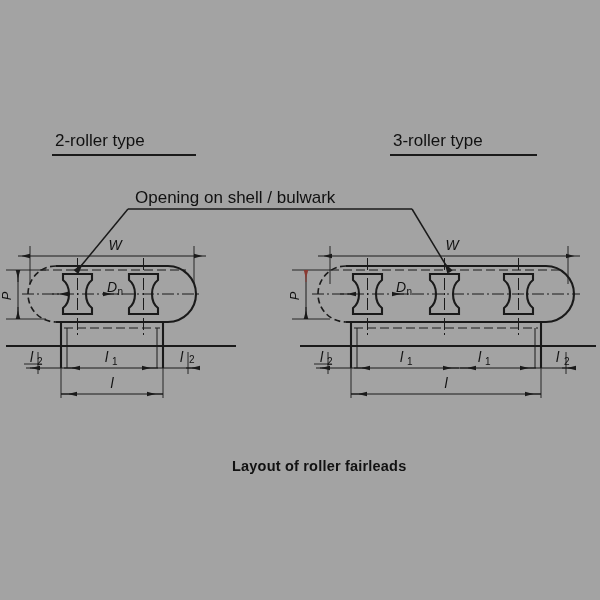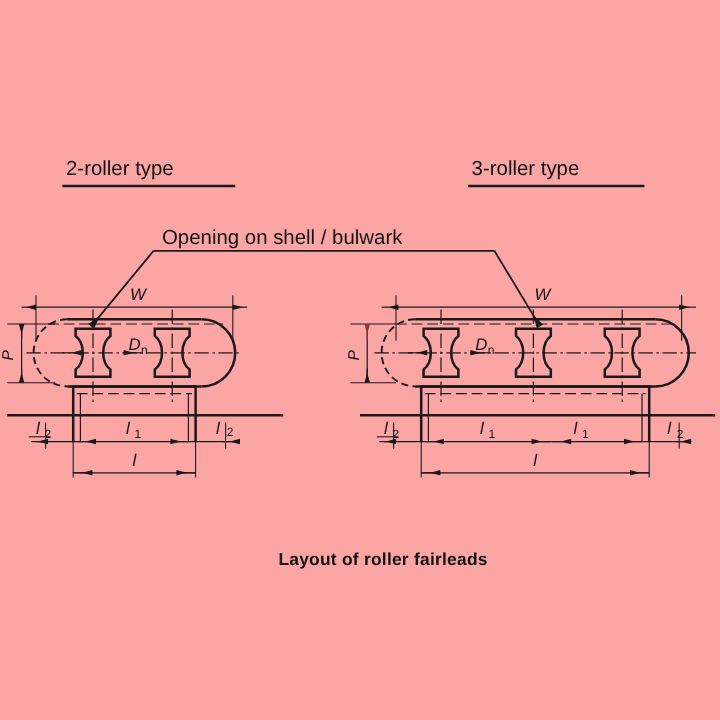--- a/index.html
+++ b/index.html
@@ -12,21 +12,21 @@
     height: 600px;
     font-family: "Liberation Sans", sans-serif;
     color: #000000;
     overflow: hidden;
     position: relative;
   }
   #sheet {
     position: relative;
     width: 600px;
     height: 600px;
-    background: #fca5a5;
+    background: #a3a3a3;
   }
   svg.drawing {
     position: absolute;
     left: 0;
     top: 0;
     width: 600px;
     height: 600px;
     display: block;
   }
   text {

